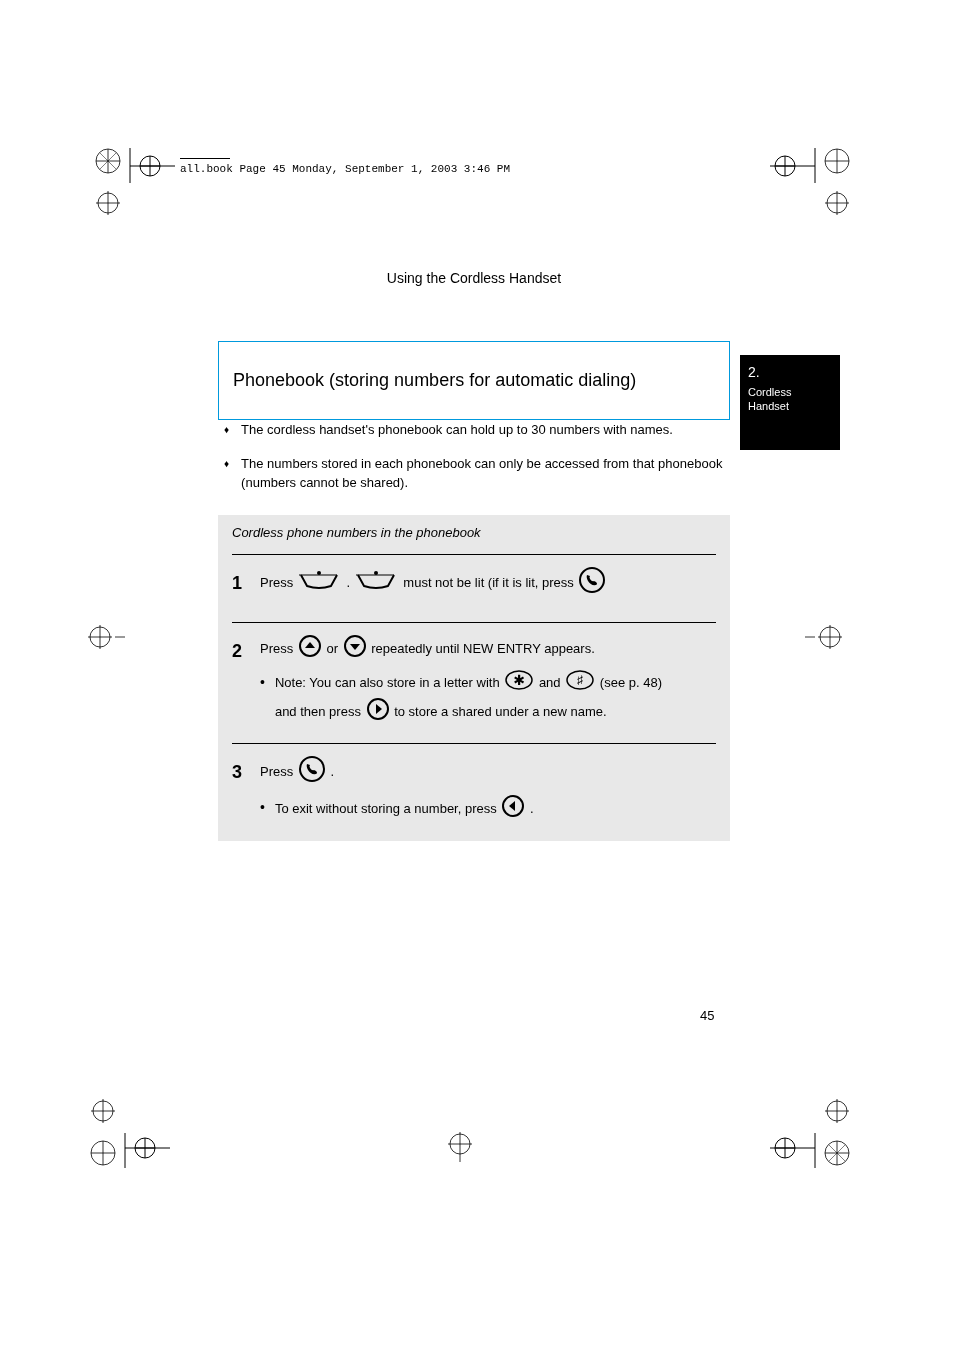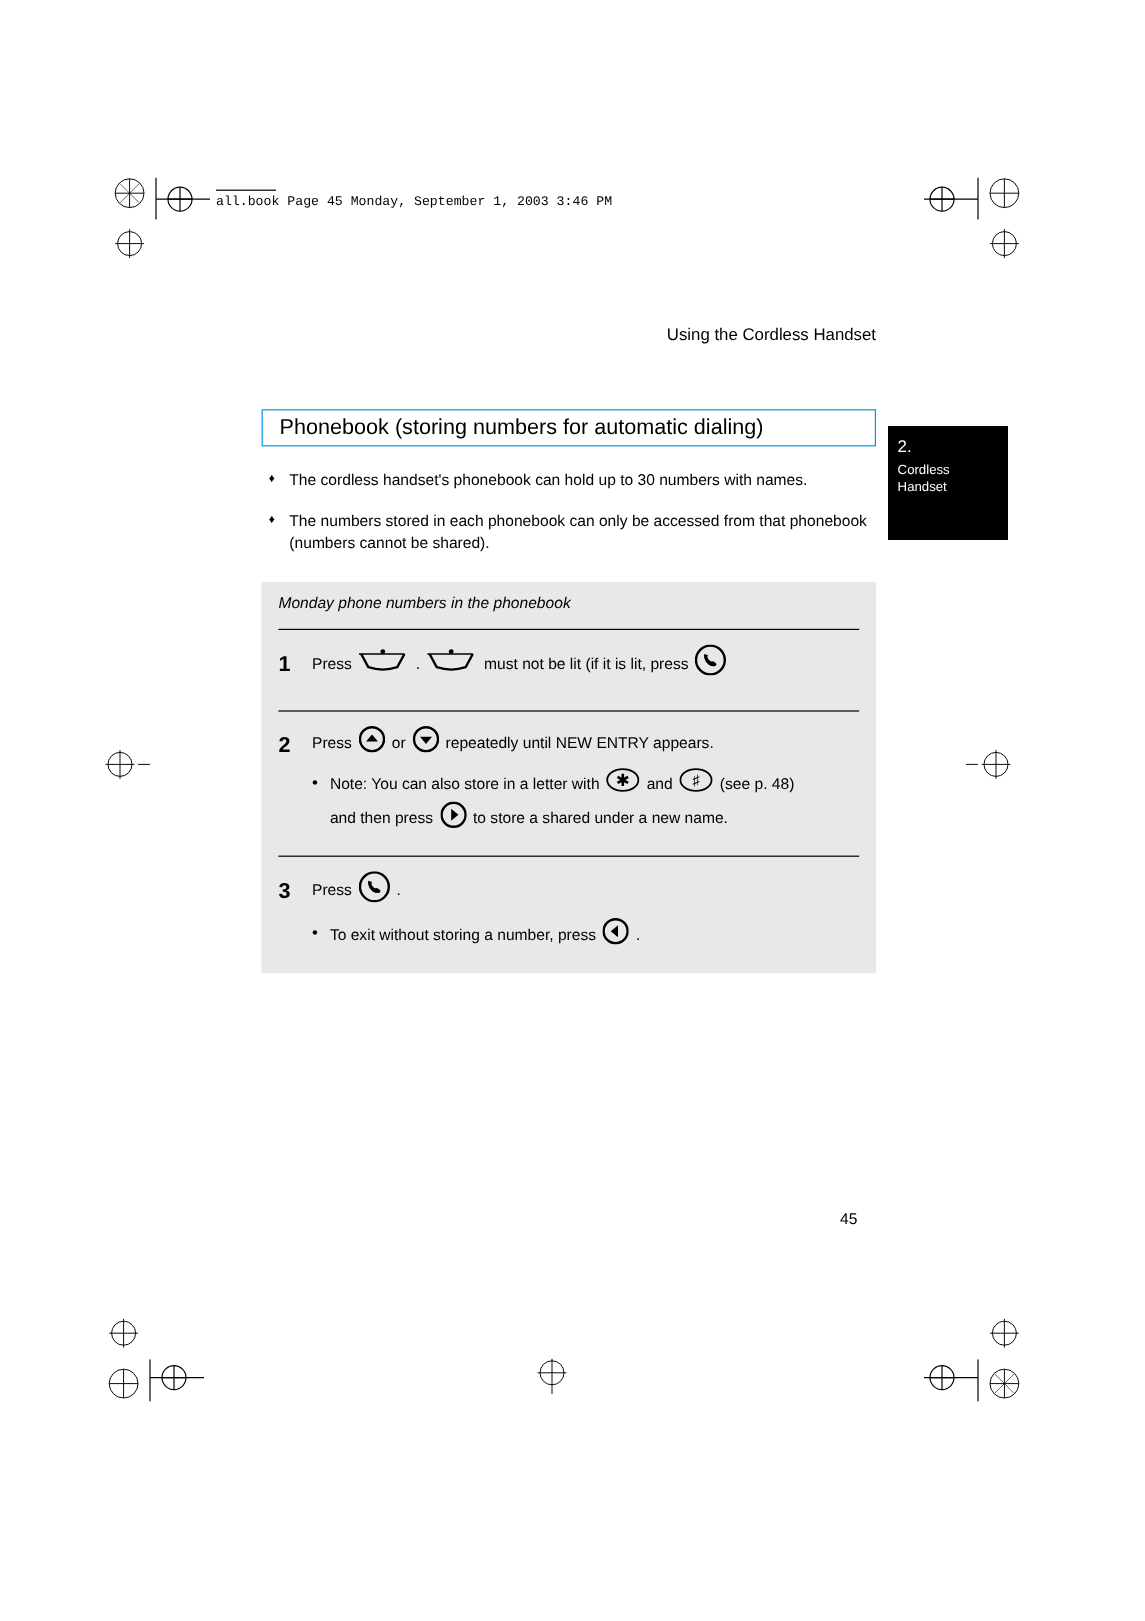--- a/index.html
+++ b/index.html
@@ -38,27 +38,26 @@
       background: #000;
     }
     .page-content {
       position: absolute;
       top: 270px;
       left: 218px;
       width: 512px;
     }
     .running-header {
       font-size: 14px;
-      text-align: right;
+      text-align: center;
       margin-bottom: 55px;
     }
     .section-box {
       border: 1.5px solid #0099dd;
-      padding: 4px 14px;
-      margin-bottom: 18px;
+      padding: 28px 14px;
     }
     .section-title {
       font-size: 18px;
       font-weight: normal;
     }
     .side-tab {
       position: absolute;
       top: 355px;
       left: 740px;
       width: 100px;
@@ -275,21 +274,21 @@
   <div class="bullet-item">
     <span class="bullet-marker">♦</span>
     <span>The cordless handset's phonebook can hold up to 30 numbers with names.</span>
   </div>
   <div class="bullet-item">
     <span class="bullet-marker">♦</span>
     <span>The numbers stored in each phonebook can only be accessed from that phonebook (numbers cannot be shared).</span>
   </div>
 
   <div class="gray-section">
-    <div class="gray-title">Monday phone numbers in the phonebook</div>
+    <div class="gray-title">Cordless phone numbers in the phonebook</div>
     <hr class="gray-divider">
 
     <div class="step">
       <div class="step-row">
         <div class="step-num">1</div>
         <div class="step-body">
           <div class="step-line">
             <span>Press </span>
             <span class="inline-icon">
               <svg width="42" height="20" viewBox="0 0 42 20">

